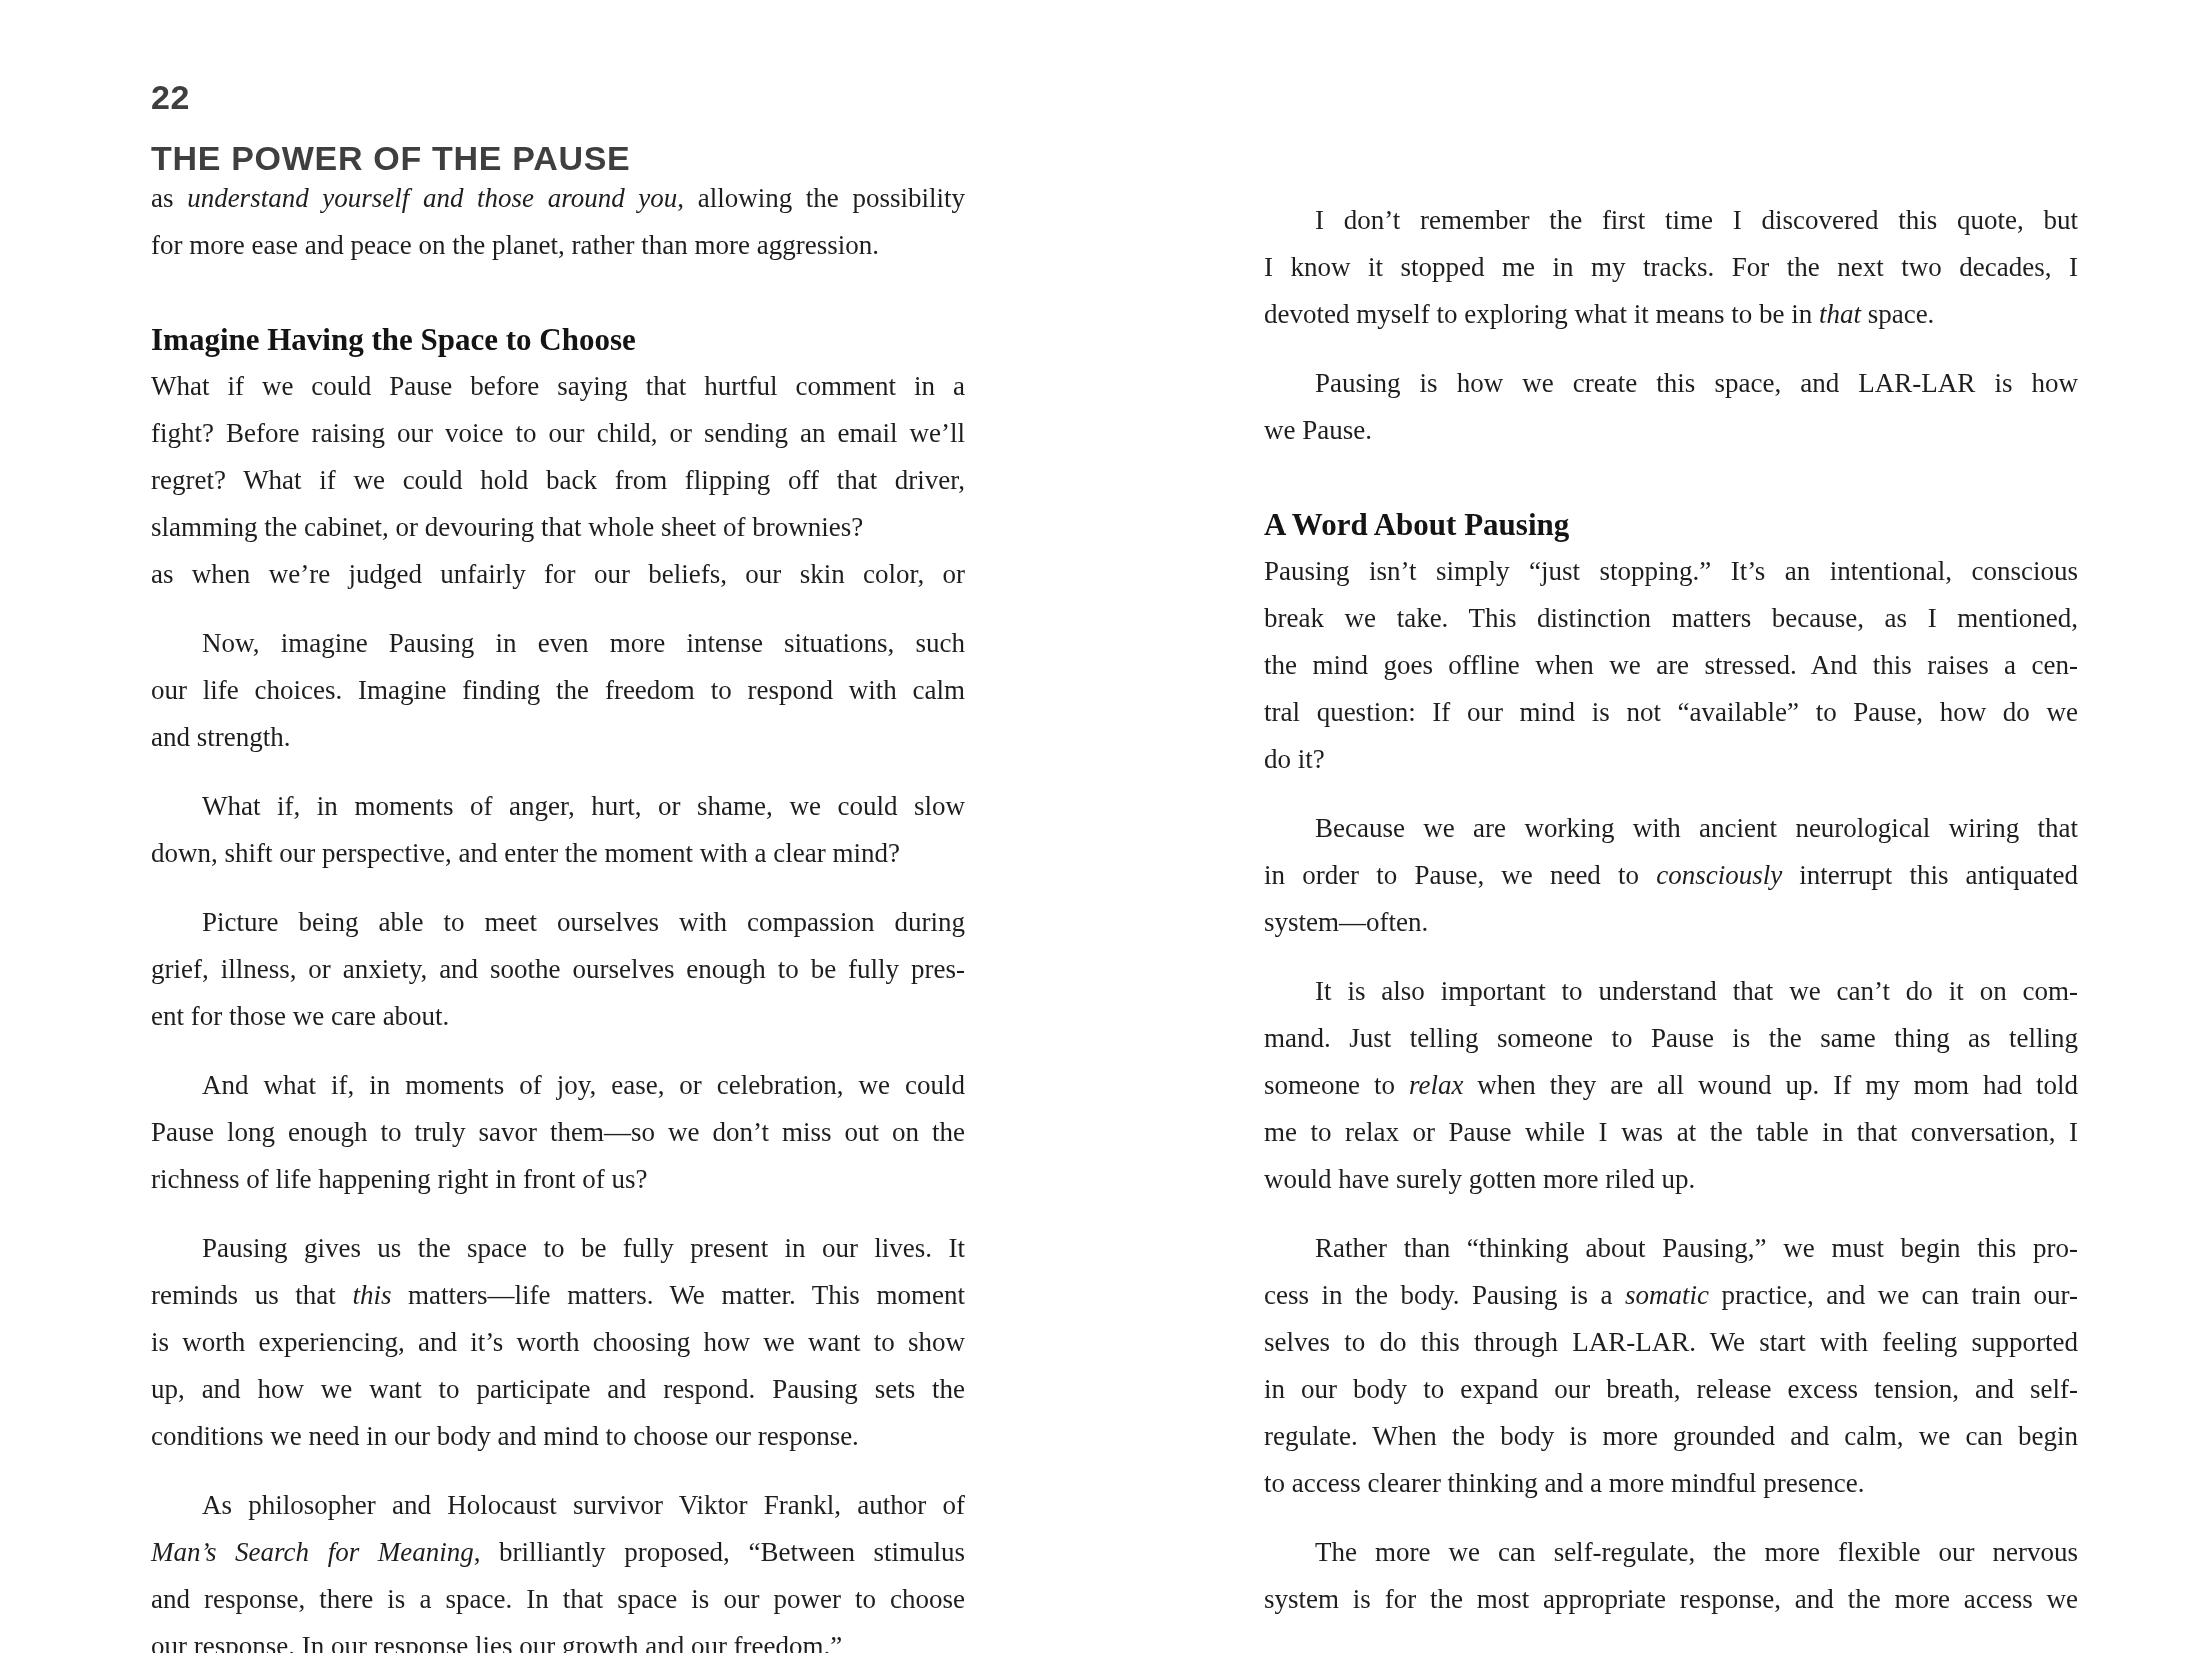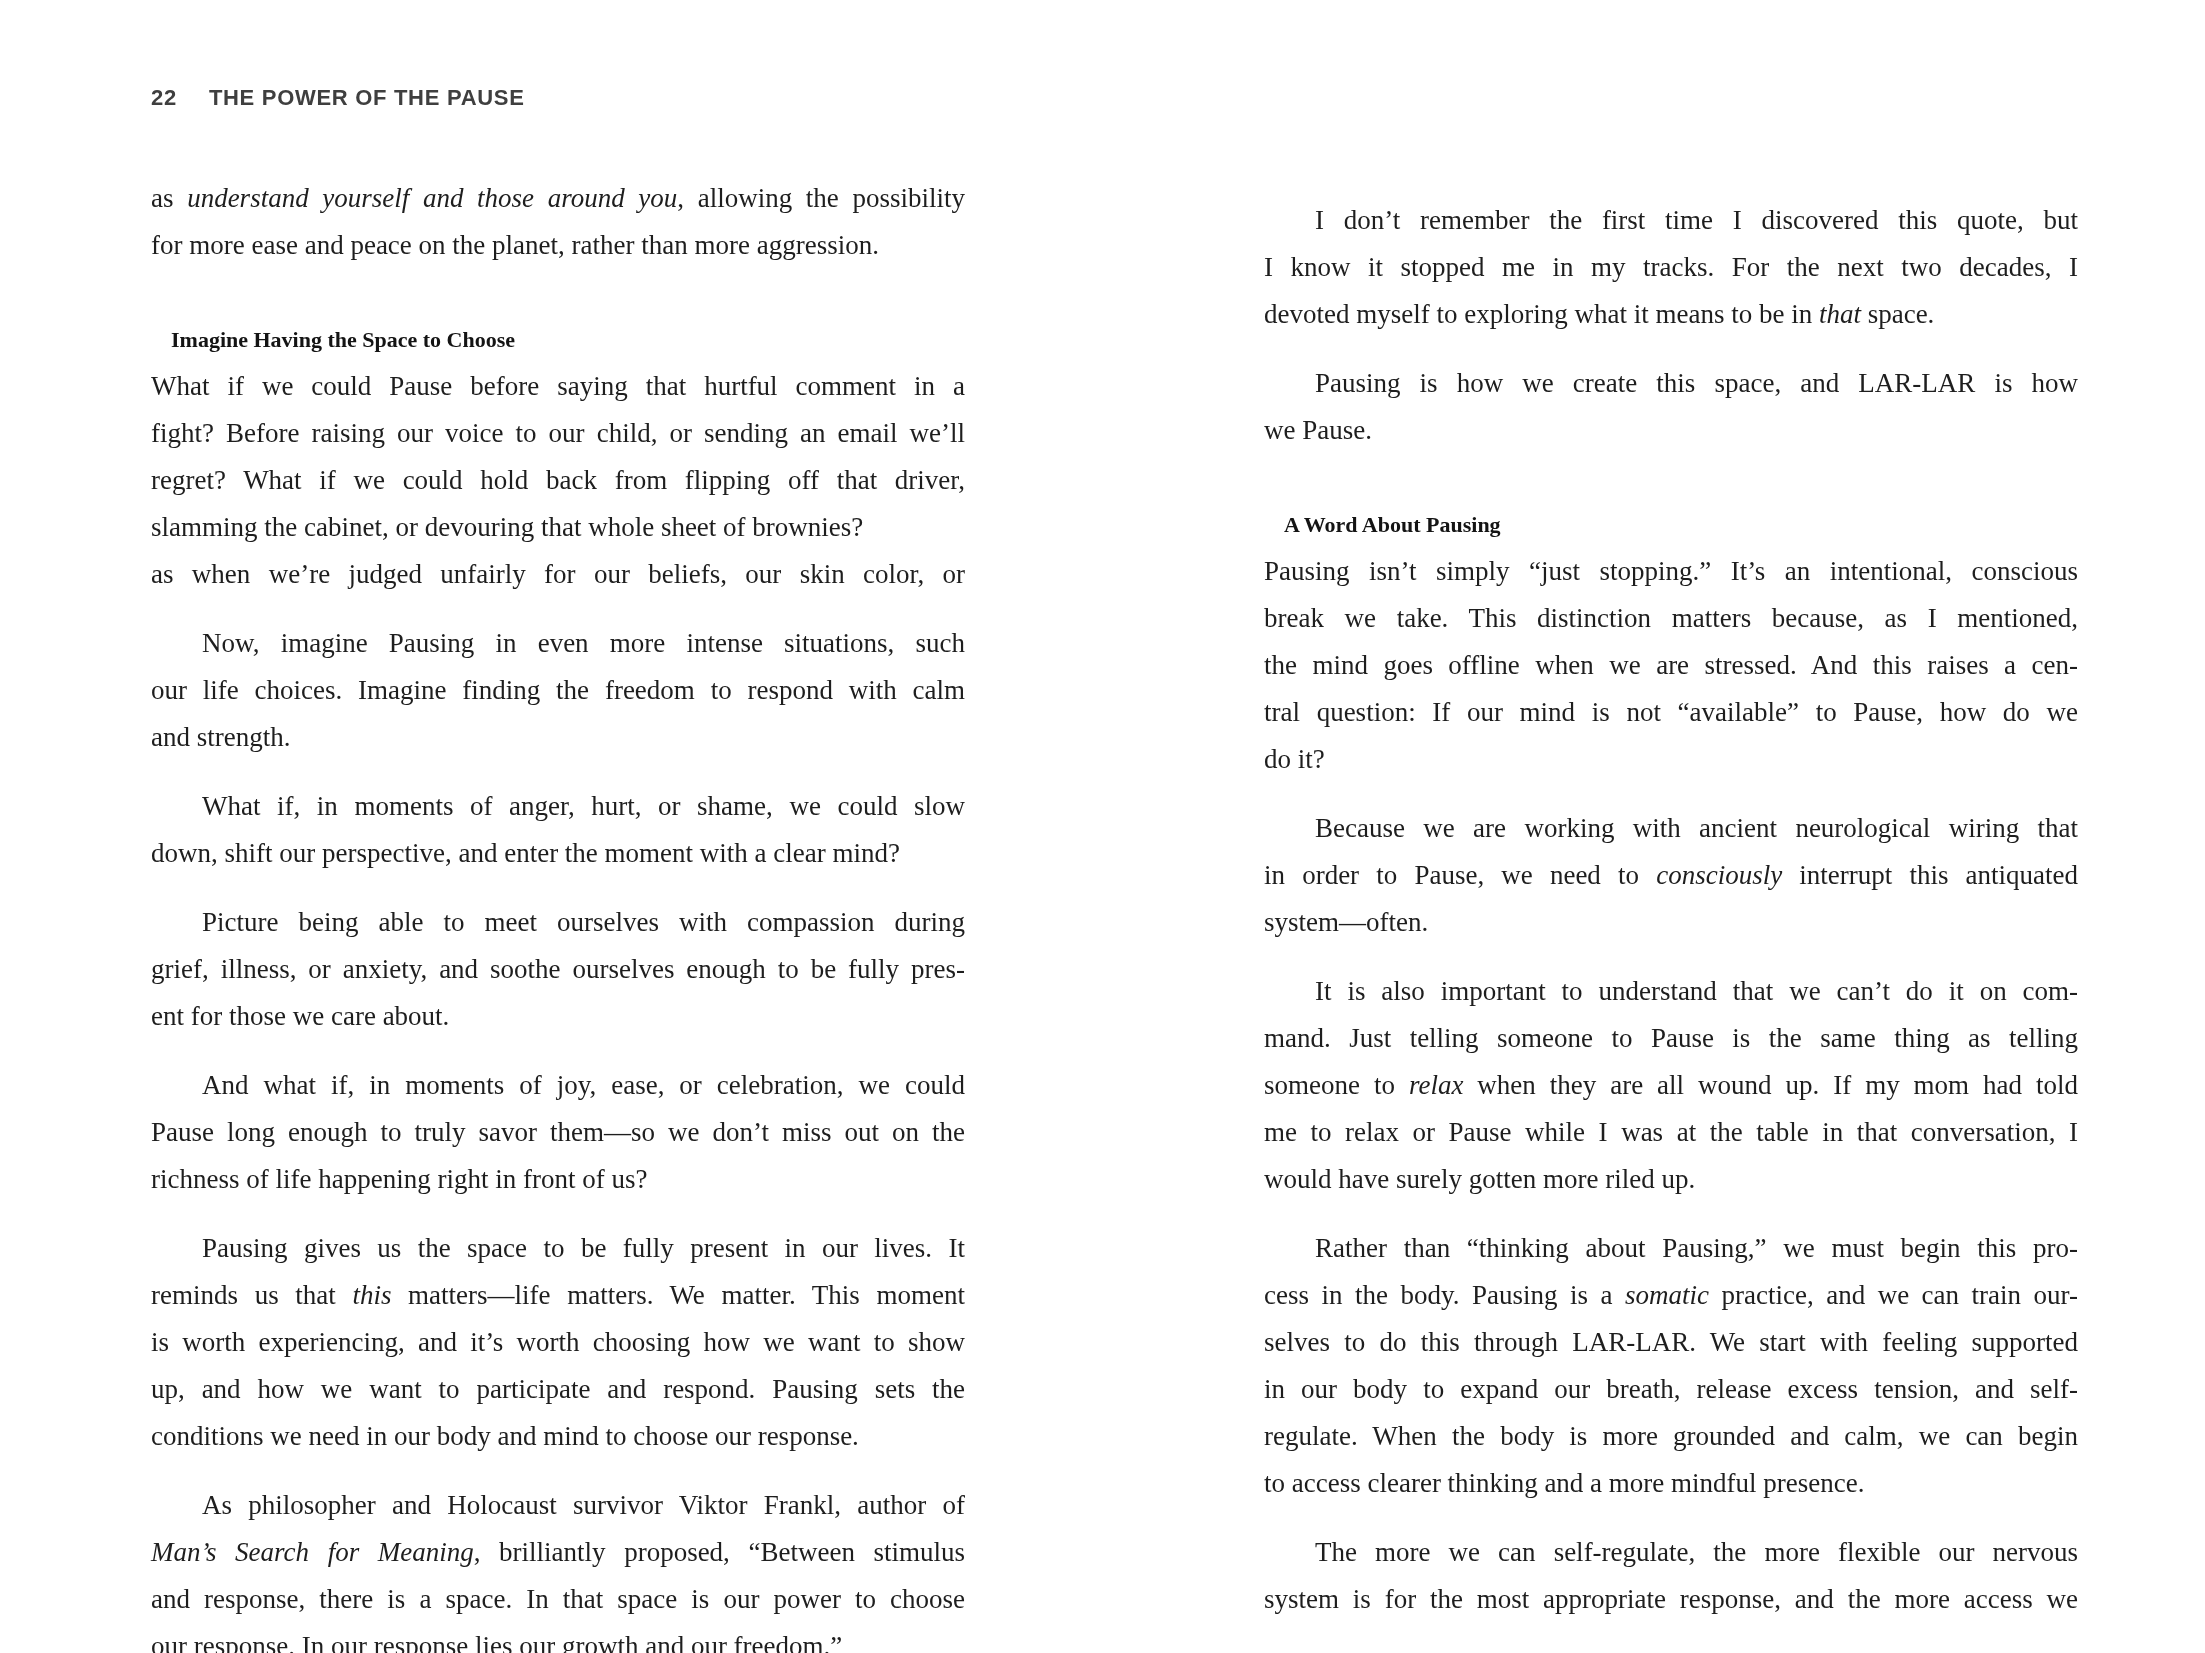--- a/index.html
+++ b/index.html
@@ -13,24 +13,25 @@
   .spread { position: absolute; inset: 0; }
   .page { position: absolute; top: 0; width: 1103px; height: 1654px; }
   .page.left  { left: 0; }
   .page.right { left: 1103px; }
 
   
   .running-head {
     position: absolute; top: 83px;
     font-family: "Liberation Sans", sans-serif;
     font-weight: 700;
-    font-size: 22px; line-height: 29px;
+    font-size: 34px; line-height: 29px;
     letter-spacing: 0.7px;
     color: #3f3f3f;
     display: flex;
+    flex-direction: column;
   }
   .running-head.rh-left  { left: 151px; gap: 32px; }
 
   
   .textcol {
     position: absolute; top: 175px; width: 814px;
     color: #1e1e1e;
   }
   #col-left  { left: 151px; }
   #col-right { left: 1264px; }
@@ -43,24 +44,23 @@
     text-justify: inter-word;
     white-space: nowrap;
   }
   .line.rag { text-align: left; text-align-last: left; }
   .line.ind { padding-left: 51px; margin-top: 22px; }
   .line i { }
 
   .heading {
     height: 47px; line-height: 47px;
     margin-top: 47px;
-    font-size: 22px;
+    font-size: 31px;
     font-weight: 700;
     color: #141414;
-    margin-left: 20px;
   }
 </style>
 </head>
 <body>
 
 <div class="spread">
 
   <div class="page left">
     <div class="running-head rh-left">
       <span>22</span>

